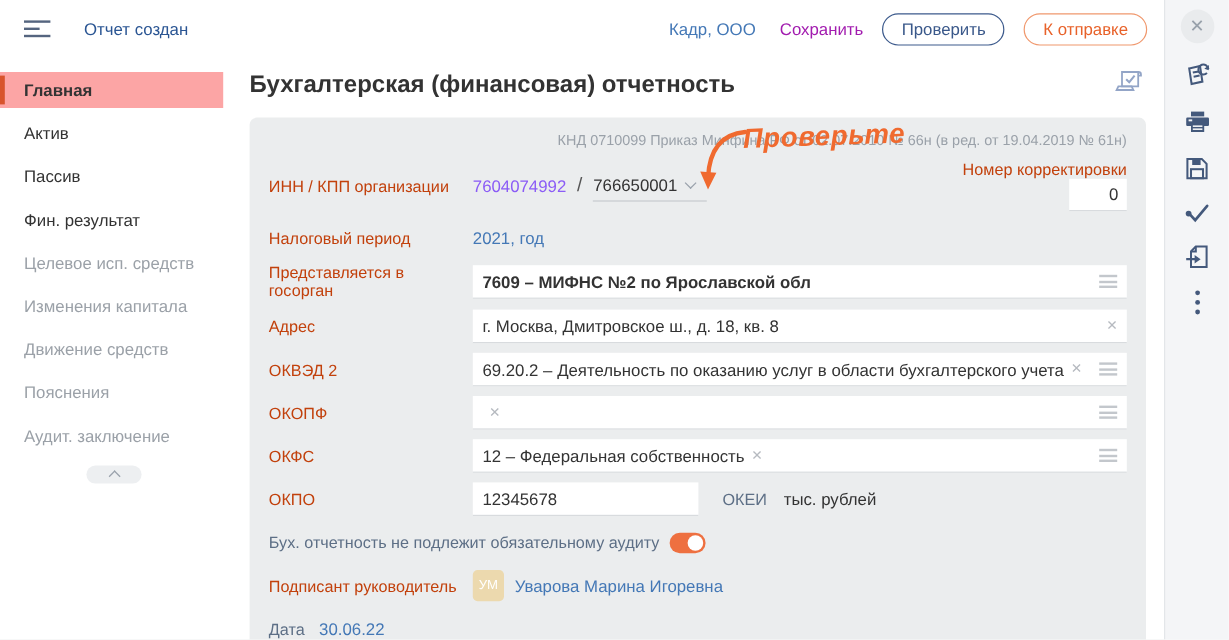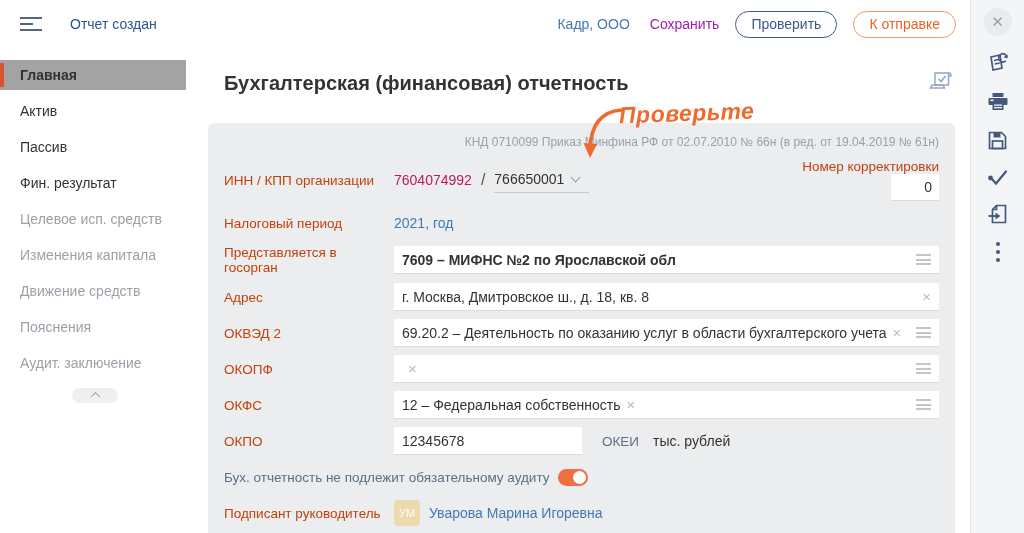--- a/index.html
+++ b/index.html
@@ -26,51 +26,51 @@
   .pill-btn { margin-left:16px; height:27px; border-radius:14px; padding:0 15px; font-size:14px;
               background:#fff; display:flex; align-items:center; cursor:pointer; }
   .btn-check { border:1px solid #3c5a8c; color:#3a588a; }
   .btn-send  { border:1px solid #f0986d; color:#e8622a; }
 
   
   .body-row { display:flex; flex:1; }
   .sidebar { width:186px; flex-shrink:0; padding-top:12px; }
   .nav-item { position:relative; padding:7px 8px 7px 20px; font-size:14px; color:#333;
               margin-bottom:6px; cursor:pointer; white-space:nowrap; }
-  .nav-item.active { background:#a3a3a3; font-weight:bold; }
+  .nav-item.active { background:#fca5a5; font-weight:bold; }
   .nav-item.active::before { content:""; position:absolute; left:0; top:3px; bottom:3px; width:4px; background:#d8542c; }
   .nav-item.disabled { color:#9ba1a8; }
   .nav-collapse { width:46px; height:15px; border-radius:8px; background:#edeff1; margin:10px 0 0 72px;
                   display:flex; align-items:center; justify-content:center; cursor:pointer; }
   .chev { display:inline-block; width:7px; height:7px; border-right:1.6px solid #99a1ab; border-bottom:1.6px solid #99a1ab; }
   .chev-up { transform:rotate(-135deg) translate(-1px,-1px); }
   .chev-down { transform:rotate(45deg); margin-top:-3px; }
 
   
   .content { flex:1; padding:0 15px 0 22px; position:relative; }
   .content-header { display:flex; justify-content:space-between; align-items:center; margin-top:8px; }
-  .page-title { font-size:20px; font-weight:bold; color:#333; margin:16px; }
+  .page-title { font-size:20px; font-weight:bold; color:#333; margin:0; }
   .print-form { cursor:pointer; }
 
   .card { background:#ebedee; border-radius:6px; margin-top:12px; padding:12px 16px 12px 16px; position:relative; }
   .knd-line { text-align:right; font-size:12px; color:#9aa1a9; margin-bottom:10px; }
 
   .row { display:flex; align-items:center; margin-bottom:8px; min-height:28px; }
   .row-label { width:170px; flex-shrink:0; font-size:13.5px; color:#c2410c; }
   .field { flex:1; background:#fff; border-bottom:1px solid #d8dbde; height:28px; display:flex;
            align-items:center; padding:0 8px; font-size:14px; color:#333; min-width:0; }
   .field-text { white-space:nowrap; overflow:hidden; text-overflow:ellipsis; }
   .bold { font-weight:bold; }
   .clear-x { color:#b6bac0; font-size:15px; margin-left:6px; cursor:pointer; line-height:1; }
   .menu-lines { width:15px; height:11px; border-top:2px solid #c3c7cc; border-bottom:2px solid #c3c7cc;
                 position:relative; margin-left:auto; cursor:pointer; flex-shrink:0; }
   .menu-lines::after { content:""; position:absolute; left:0; right:0; top:2.5px; height:2px; background:#c3c7cc; }
   .push-right { margin-left:auto; }
 
-  .inn-value { font-size:14px; color:#be185d; }
+  .inn-value { font-size:14px; color:#8b5cf6; }
   .slash { margin:0 9px; color:#555; }
   .kpp-dd { display:flex; align-items:center; gap:8px; border-bottom:1px solid #c7cbd0;
             padding:4px 10px 5px 0; cursor:pointer; font-size:14px; color:#333; }
   .corr-wrap { margin-left:auto; display:flex; align-items:flex-end;flex-direction:column; }
   .corr-input { width:48px; height:27px; margin-left:12px; background:#fff; border:none;
                 border-bottom:1px solid #d8dbde; text-align:right; padding:0 7px; font-size:14px; color:#333; }
   .link-blue { color:#4478b6; font-size:14px; cursor:pointer; }
 
   .okpo-field { flex:none; width:188px; }
   .okei-label { margin-left:20px; font-size:13.5px; color:#5d6f86; }

